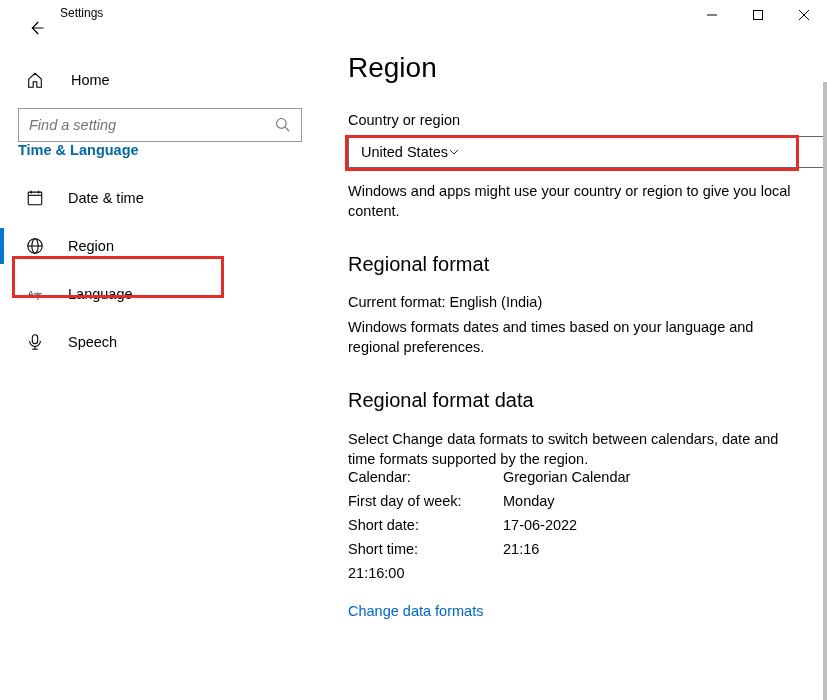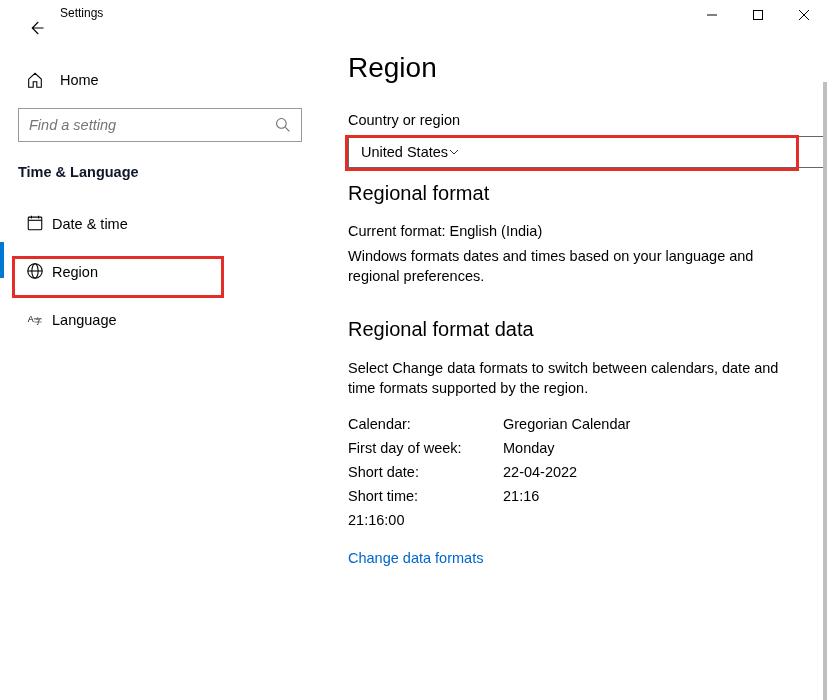--- a/index.html
+++ b/index.html
@@ -12,31 +12,31 @@
     
     .back-btn { position: absolute; top: 16px; left: 24px; width: 24px; height: 24px; display: flex; align-items: center; justify-content: center; }
     .back-btn svg { width: 18px; height: 18px; }
     
     .header-title { position: absolute; top: 6px; left: 60px; font-size: 12px; color: #000; }
     
     .main { display: flex; height: calc(100% - 32px); }
     
     .sidebar { width: 320px; padding-top: 28px; padding-left: 18px; padding-right: 18px; }
     
-    .home-item { display: flex; align-items: center; gap: 16px; height: 40px; padding-left: 8px; margin-bottom: 8px; }
+    .home-item { display: flex; align-items: center; gap: 27px; height: 40px; padding-left: 8px; margin-bottom: 8px; }
     .home-item svg { width: 18px; height: 18px; }
     .home-item span { font-size: 14.5px; color: #000; }
     
-    .search-box { position: relative; border: 1px solid #999; height: 32px; display: flex; align-items: center; padding: 16px 10px; margin-bottom: 22px; background: #fff; }
+    .search-box { position: relative; border: 1px solid #999; height: 32px; display: flex; align-items: center; padding: 16px 10px; background: #fff; }
     .search-box input { border: none; outline: none; flex: 1; font-size: 14.5px; color: #666; font-style: italic; background: transparent; }
     .search-box svg { width: 16px; height: 16px; }
     
-    .section-title { font-size: 14.5px; font-weight: 600; color: #0f172a; padding-left: 0; margin-bottom: 12px; }
-    
-    .nav-item { position: relative; display: flex; align-items: flex-end; gap: 8px; height: 40px; padding-left: 8px; margin-bottom: 8px; }
+    .section-title { font-size: 14.5px; font-weight: 600; color: #0369a1; padding-left: 0; margin-bottom: 20px; }
+    
+    .nav-item { position: relative; display: flex; align-items: center; gap: 24px; height: 40px; padding-left: 8px; margin-bottom: 8px; }
     .nav-item svg { width: 18px; height: 18px; flex-shrink: 0; }
     .nav-item span { font-size: 14.5px; color: #000; }
     .nav-item.selected { background: transparent; }
     .nav-item.selected::before { content: ""; position: absolute; left: -18px; top: 2px; bottom: 2px; width: 4px; background: #0078d4; }
     
     .highlight-red { position: absolute; border: 3px solid #e52d27; pointer-events: none; }
     .highlight-region-nav { left: 12px; top: 256px; width: 212px; height: 42px; }
     .highlight-country-dropdown { left: 345px; top: 135px; width: 454px; height: 36px; }
     
     .content { flex: 1; padding: 20px 28px 0 28px; overflow-y: auto; position: relative; }
@@ -47,21 +47,21 @@
     .field-label { font-size: 14.5px; color: #000; margin-bottom: 8px; }
     
     .dropdown { border: 1px solid #666; height: 32px; display: flex; align-items: center; padding: 0 12px; width: 510px; margin-bottom: 14px; background: #fff; }
     .dropdown span { font-size: 14.5px; color: #000; }
     .dropdown svg { width: 12px; height: 12px; }
     
     .help-text { font-size: 14.5px; color: #000; line-height: 1.35; max-width: 446px; margin-bottom: 32px; }
     
     .subheading { font-size: 20px; font-weight: 400; color: #000; margin-bottom: 18px; }
     
-    .data-table { margin-top: 18px; }
+    .data-table { }
     .data-row { display: flex; margin-bottom: 8px; }
     .data-row .key { width: 155px; font-size: 14.5px; color: #000; }
     .data-row .val { font-size: 14.5px; color: #000; }
     
     .link { color: #0066cc; font-size: 14.5px; margin-top: 14px; display: inline-block; }
   </style>
 </head>
 <body>
 
 <div class="titlebar">
@@ -133,55 +133,65 @@
     </div>
 
     <div class="nav-item">
       <svg viewBox="0 0 20 20">
           <text x="2" y="13" font-size="10" font-family="serif" fill="#000">A</text>
           <text x="9" y="16" font-size="9" font-family="serif" fill="#000">字</text>
         </svg>
       <span>Language</span>
     </div>
 
+    <div class="nav-item">
+      <svg viewBox="0 0 20 20">
+          <rect x="7" y="2" width="6" height="10" rx="3" fill="none" stroke="#000" stroke-width="1.2"></rect>
+          <path d="M4 9 A6 6 0 0 0 16 9" fill="none" stroke="#000" stroke-width="1.2"></path>
+          <line x1="10" y1="15" x2="10" y2="18" stroke="#000" stroke-width="1.2"></line>
+          <line x1="7" y1="18" x2="13" y2="18" stroke="#000" stroke-width="1.2"></line>
+        </svg>
+      <span>Speech</span>
+    </div>
 
   </div>
 
   <div class="content">
     <div class="scrollbar-track"></div>
 
     <h1 class="page-title">Region</h1>
 
     <div class="field-label">Country or region</div>
     <div class="dropdown">
       <span>United States</span>
       <svg viewBox="0 0 12 12">
           <path d="M2 4 L6 8 L10 4" fill="none" stroke="#333" stroke-width="1"></path>
         </svg>
     </div>
+    <div class="help-text">Windows and apps might use your country or region to give you local content.</div>
 
     <h2 class="subheading">Regional format</h2>
     <div class="field-label">Current format: English (India)</div>
     <div class="help-text">Windows formats dates and times based on your language and regional preferences.</div>
 
     <h2 class="subheading">Regional format data</h2>
     <div class="help-text" style="margin-bottom:0">Select Change data formats to switch between calendars, date and time formats supported by the region.</div>
 
     <div class="data-table">
       <div class="data-row">
         <div class="key">Calendar:</div>
         <div class="val">Gregorian Calendar</div>
       </div>
       <div class="data-row">
         <div class="key">First day of week:</div>
         <div class="val">Monday</div>
       </div>
       <div class="data-row">
         <div class="key">Short date:</div>
-        <div class="val">22-04-2022</div>
+        <div class="val">17-06-2022</div>
       </div>
       <div class="data-row">
         <div class="key">Short time:</div>
         <div class="val">21:16</div>
       </div>
       <div class="data-row">
         <div class="val">21:16:00</div>
       </div>
     </div>
 

